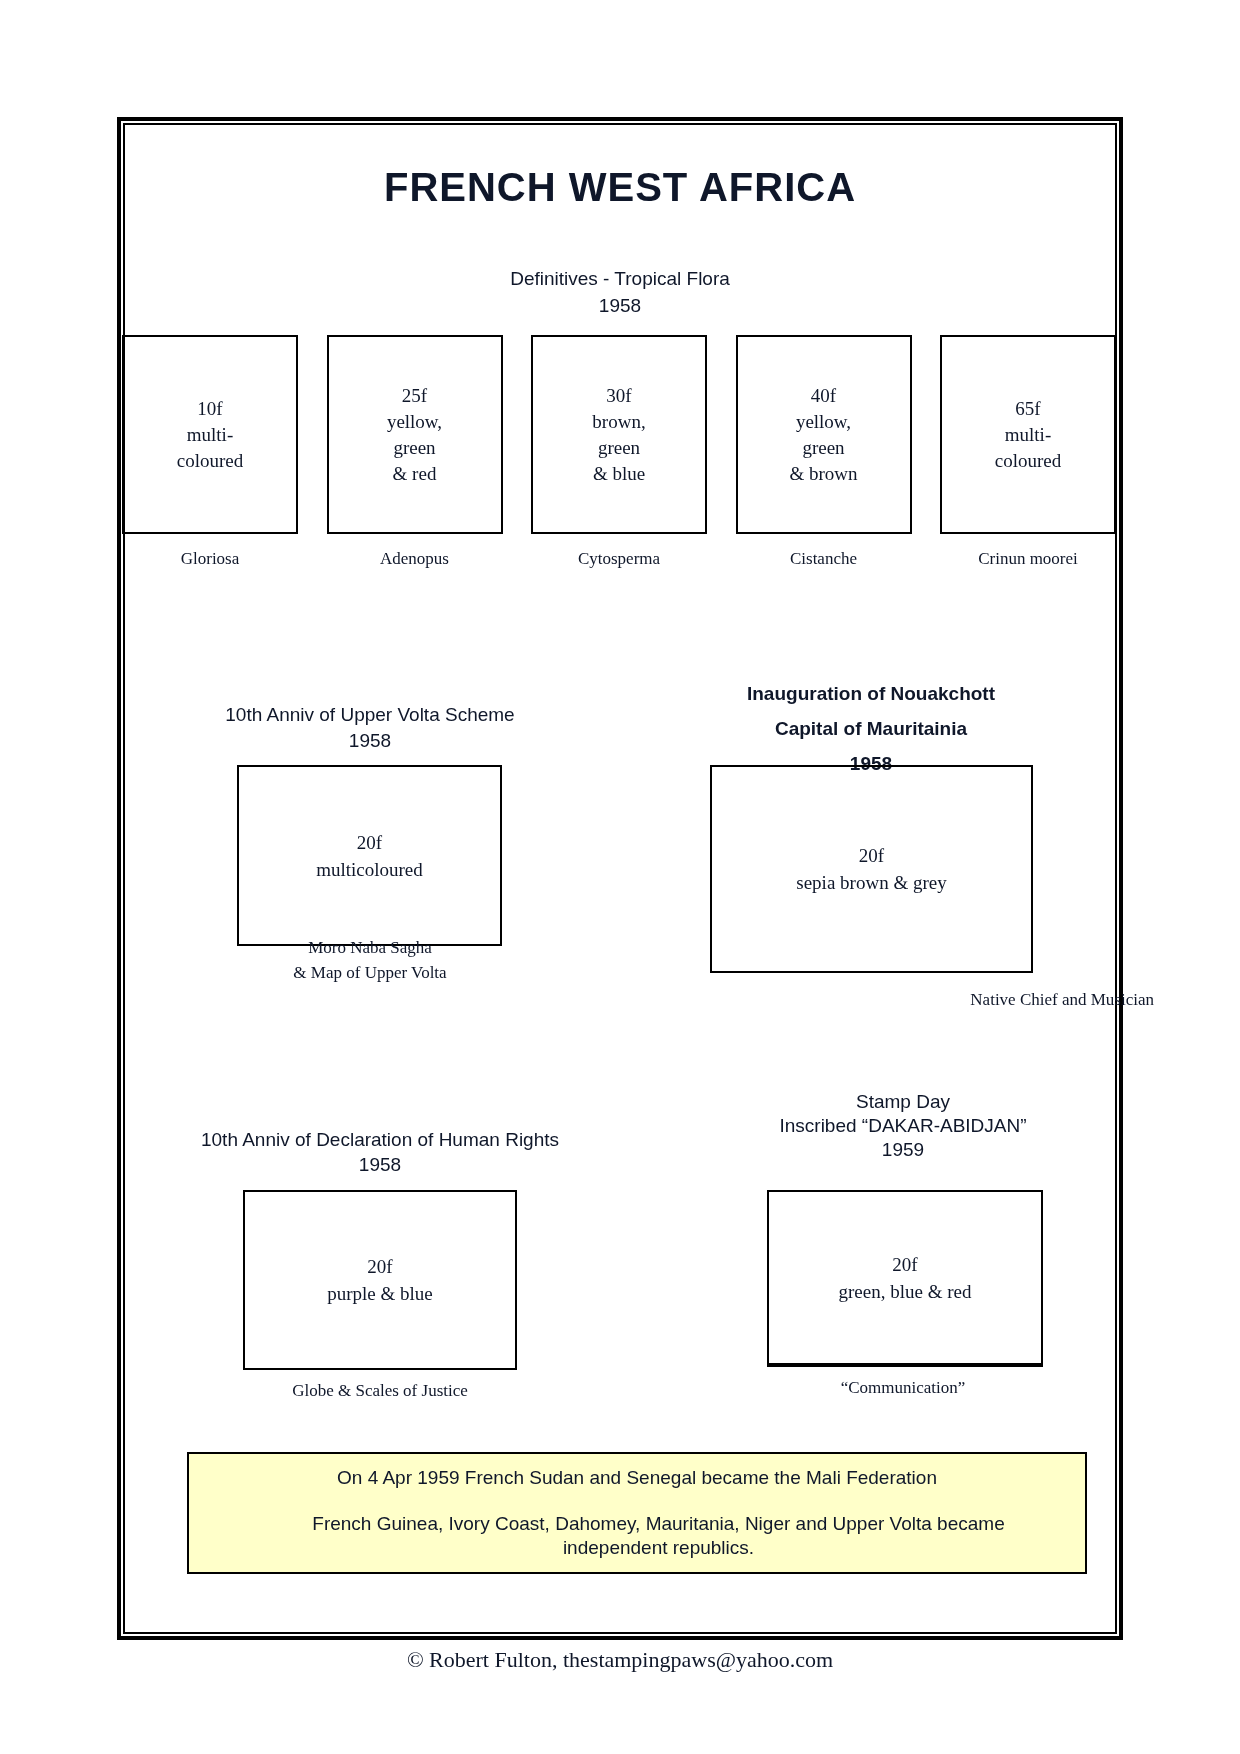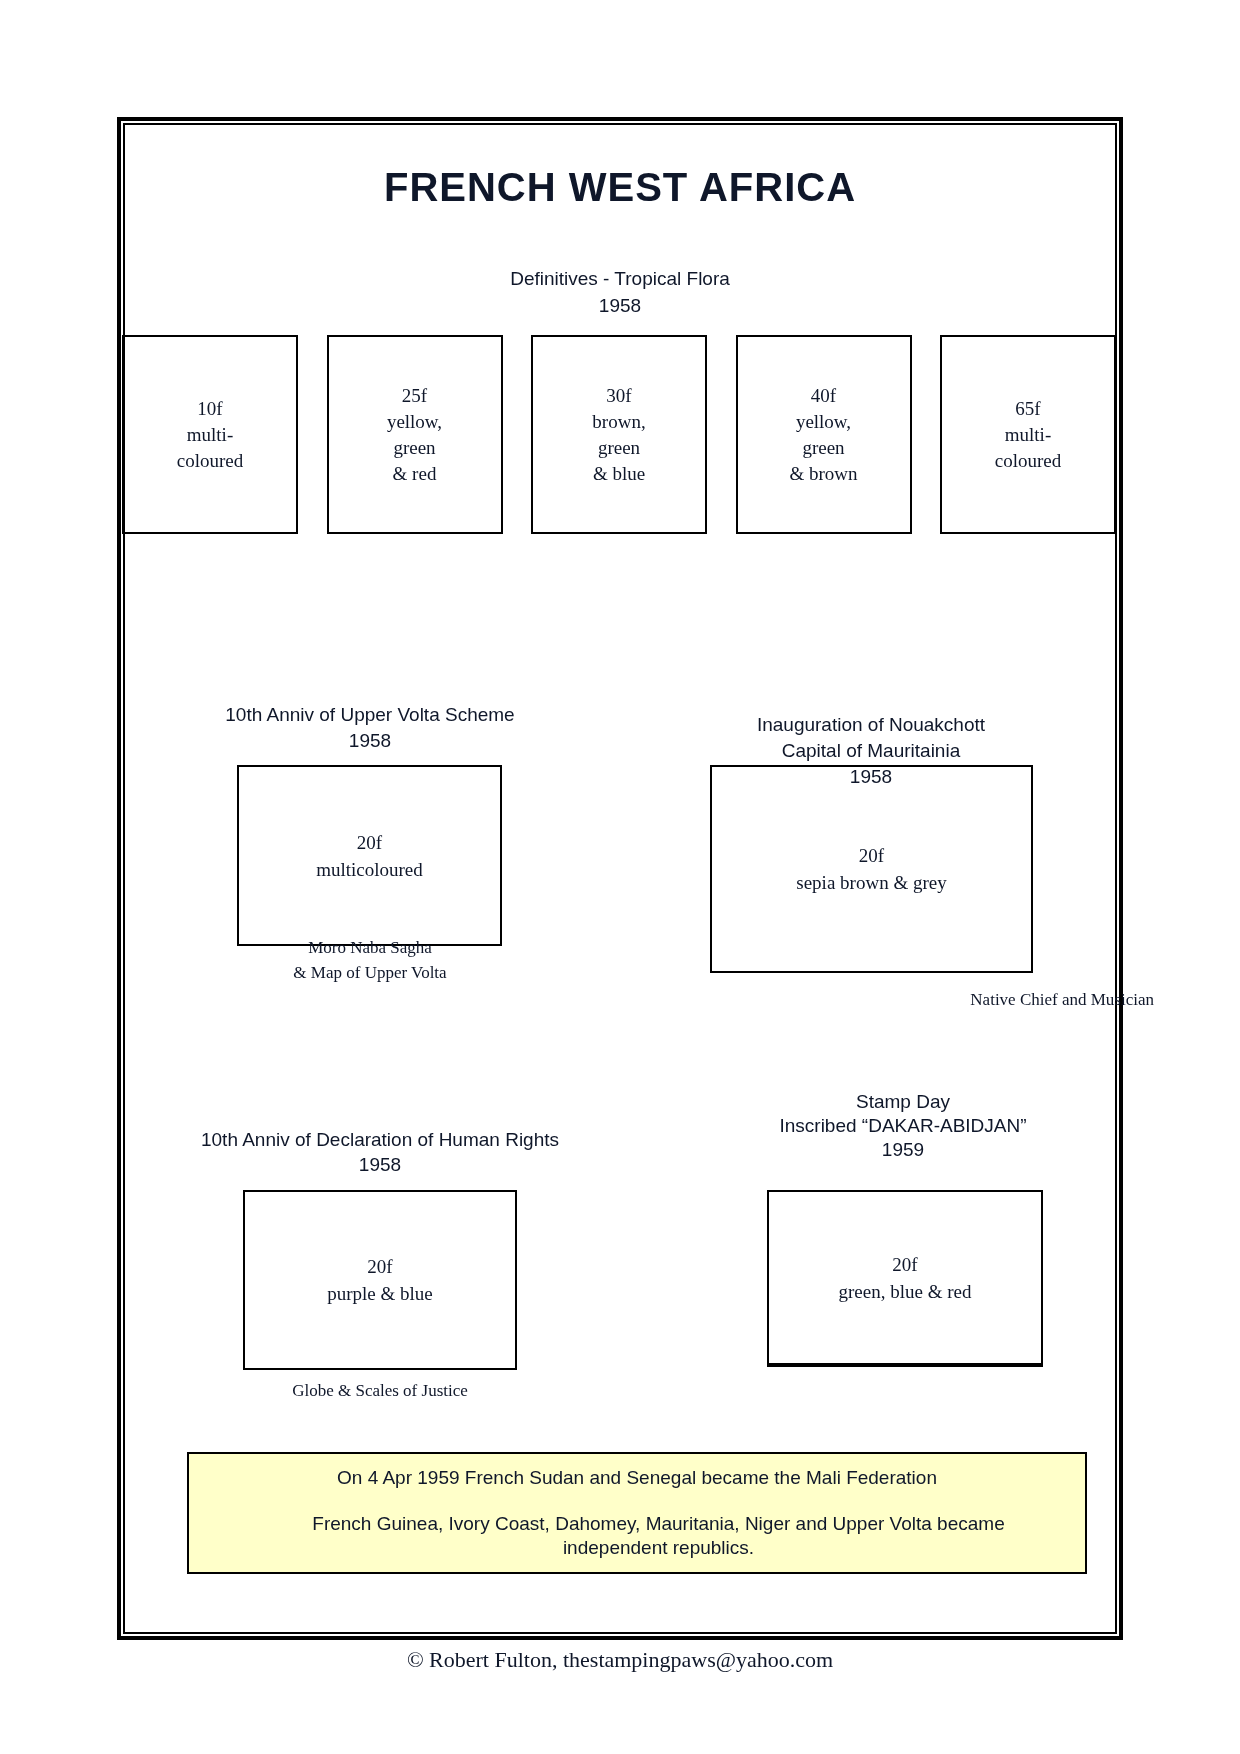--- a/index.html
+++ b/index.html
@@ -91,21 +91,21 @@
     text-align: center;
     font-family: "Liberation Serif", "DejaVu Serif", serif;
     font-size: 17px;
     line-height: 25px;
   }
   
   .h-upper-volta   { left: 123px; top: 702px;  width: 494px; }
   .b-upper-volta   { left: 237px; top: 765px;  width: 265px; height: 181px; }
   .c-upper-volta   { left: 123px; top: 935px;  width: 494px; font-family: Liberation Serif, serif; }
   
-  .h-nouakchott    { left: 623px; top: 712px;  width: 496px; line-height: 26px; }
+  .h-nouakchott    { left: 623px; top: 676px;  width: 496px; line-height: 35px; font-weight: bold; }
   .b-nouakchott    { left: 710px; top: 765px;  width: 323px; height: 208px; }
   .c-nouakchott    { left: 658px; top: 987px;  width: 496px; text-align: right; }
   
   .h-human-rights  { left: 123px; top: 1127px; width: 514px; line-height: 25px; }
   .b-human-rights  { left: 243px; top: 1190px; width: 274px; height: 180px; }
   .c-human-rights  { left: 123px; top: 1378px; width: 514px; }
   
   .h-stamp-day     { left: 646px; top: 1090px; width: 514px; line-height: 24px; }
   .b-stamp-day     { left: 767px; top: 1190px; width: 276px; height: 177px; border-bottom-width: 4px; }
   .c-stamp-day     { left: 646px; top: 1375px; width: 514px; }
@@ -155,20 +155,27 @@
       <div>30f<br>brown,<br>green<br>&amp; blue</div>
     </div>
     <div class="stamp-cell">
       <div>40f<br>yellow,<br>green<br>&amp; brown</div>
     </div>
     <div class="stamp-cell">
       <div>65f<br>multi-<br>coloured</div>
     </div>
   </div>
 
+  <div class="caption-row">
+    <div class="caption-cell">Gloriosa</div>
+    <div class="caption-cell">Adenopus</div>
+    <div class="caption-cell">Cytosperma</div>
+    <div class="caption-cell">Cistanche</div>
+    <div class="caption-cell">Crinun moorei</div>
+  </div>
 
   <div class="sec-heading h-upper-volta">10th Anniv of Upper Volta Scheme<br>1958</div>
   <div class="stamp-box b-upper-volta">
     <div>20f<br>multicoloured</div>
   </div>
   <div class="stamp-caption c-upper-volta">Moro Naba Sagha<br>&amp; Map of Upper Volta</div>
 
   <div class="sec-heading h-nouakchott">Inauguration of Nouakchott<br>Capital of Mauritainia<br>1958</div>
   <div class="stamp-box b-nouakchott">
     <div>20f<br>sepia brown &amp; grey</div>
@@ -178,20 +185,21 @@
   <div class="sec-heading h-human-rights">10th Anniv of Declaration of Human Rights<br>1958</div>
   <div class="stamp-box b-human-rights">
     <div>20f<br>purple &amp; blue</div>
   </div>
   <div class="stamp-caption c-human-rights">Globe &amp; Scales of Justice</div>
 
   <div class="sec-heading h-stamp-day">Stamp Day<br>Inscribed “DAKAR-ABIDJAN”<br>1959</div>
   <div class="stamp-box b-stamp-day">
     <div>20f<br>green, blue &amp; red</div>
   </div>
+  <div class="stamp-caption c-stamp-day">“Communication”</div>
 
   <div class="note-box" style="background: rgb(255, 255, 201); border-color: rgb(0, 0, 0);">
     <div class="note-p1">On 4 Apr 1959 French Sudan and Senegal became the Mali Federation</div>
     <div class="note-p2">French Guinea, Ivory Coast, Dahomey, Mauritania, Niger and Upper Volta became<br>independent republics.</div>
   </div>
 
   <div class="page-footer">© Robert Fulton, thestampingpaws@yahoo.com</div>
 
 </div>
 

